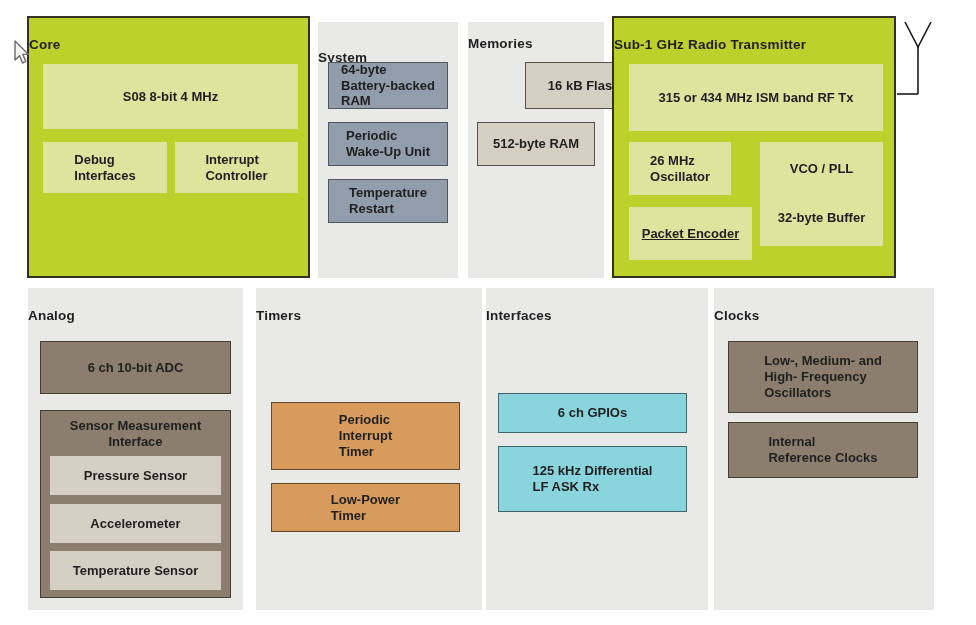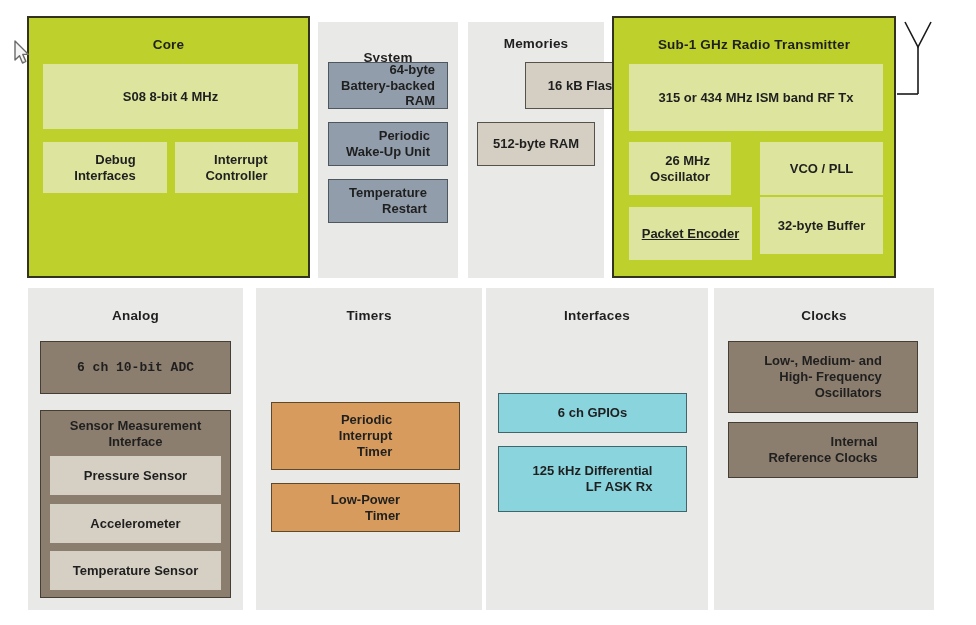--- a/index.html
+++ b/index.html
@@ -5,27 +5,27 @@
   html,body { margin:0; padding:0; background:#ffffff; }
   .canvas {
     position:relative; width:976px; height:625px; background:#ffffff;
     font-family:"Liberation Sans", sans-serif; font-weight:bold; color:#1f1f1f;
     overflow:hidden;
   }
   .panel { position:absolute; box-sizing:border-box; }
   .green  { background:#bdd02b; border:2px solid #32321e; }
   .graypanel { background:#e9e9e8; }
   .ptitle {
-    position:absolute; left:0; right:0; text-align:center;
+    position:absolute; left:0; right:0; text-align:left;
     font-size:13.5px; letter-spacing:.2px; white-space:pre-line;
   }
   .box {
     position:absolute; box-sizing:border-box;
     display:flex; align-items:center; justify-content:center;
-    text-align:right; white-space:pre-line;
+    text-align:left; white-space:pre-line;
     font-size:13px; line-height:1.22; padding:2px;
   }
   .green-light { background:#dde49e; }
   .bluegray { background:#919dab; border:1px solid #4e565e; }
   .tan      { background:#d4cfc2; border:1px solid #56524a; }
   .brown    { background:#8c7e6e; border:1px solid #453e35; }
   .beige    { background:#d6d0c4; }
   .orange   { background:#d79c5d; border:1px solid #5e4a2a; }
   .cyan     { background:#8ad4de; border:1px solid #40666c; }
   .smi-title { position:absolute; top:7px; left:0; right:0; text-align:center; font-size:13px; line-height:1.25; white-space:pre-line; }
@@ -62,32 +62,32 @@
     <div class="box tan" style="left:9px; top:100px; width:118px; height:44px;">512-byte RAM</div>
   </div>
 
   <div class="panel green" style="left:612px; top:16px; width:284px; height:262px;">
     <div class="ptitle" style="top:19px;">Sub-1 GHz Radio Transmitter</div>
     <div class="box green-light" style="left:15px; top:46px; width:254px; height:67px;">315 or 434 MHz ISM band RF Tx</div>
     <div class="box green-light" style="left:15px; top:124px; width:102px; height:53px;">26 MHz
 Oscillator</div>
     <div class="box green-light" style="left:146px; top:124px; width:123px; height:53px;">VCO / PLL</div>
     <div class="box green-light" style="left:15px; top:189px; width:123px; height:53px;text-decoration:underline;">Packet Encoder</div>
-    <div class="box green-light" style="left:146px; top:179px; width:123px; height:57px;">32-byte Buffer</div>
+    <div class="box green-light" style="left:146px; top:171px; width:123px; height:57px;">32-byte Buffer</div>
   </div>
 
   <svg style="left:890px; top:14px;" width="62" height="90" viewBox="0 0 62 90">
     <polyline points="15,8 28,33 41,8" fill="none" stroke="#1a1a1a" stroke-width="1.6"></polyline>
     <line x1="28" y1="33" x2="28" y2="80" stroke="#1a1a1a" stroke-width="1.6"></line>
     <line x1="7" y1="80" x2="28" y2="80" stroke="#1a1a1a" stroke-width="1.6"></line>
   </svg>
 
   <div class="panel graypanel" style="left:28px; top:288px; width:215px; height:322px;">
     <div class="ptitle" style="top:20px;">Analog</div>
-    <div class="box brown" style="left:12px; top:53px; width:191px; height:53px;font-family:Liberation Mono, monospace;">6 ch 10-bit ADC</div>
+    <div class="box brown" style="left:12px; top:53px; width:191px; height:53px;">6 ch 10-bit ADC</div>
     <div class="panel brown" style="left:12px; top:122px; width:191px; height:188px; border:1px solid #453e35;">
       <div class="smi-title">Sensor Measurement
 Interface</div>
       <div class="box beige" style="left:9px; top:45px; width:171px; height:39px;">Pressure Sensor</div>
       <div class="box beige" style="left:9px; top:93px; width:171px; height:39px;">Accelerometer</div>
       <div class="box beige" style="left:9px; top:140px; width:171px; height:39px;">Temperature Sensor</div>
     </div>
   </div>
 
   <div class="panel graypanel" style="left:256px; top:288px; width:226px; height:322px;">

